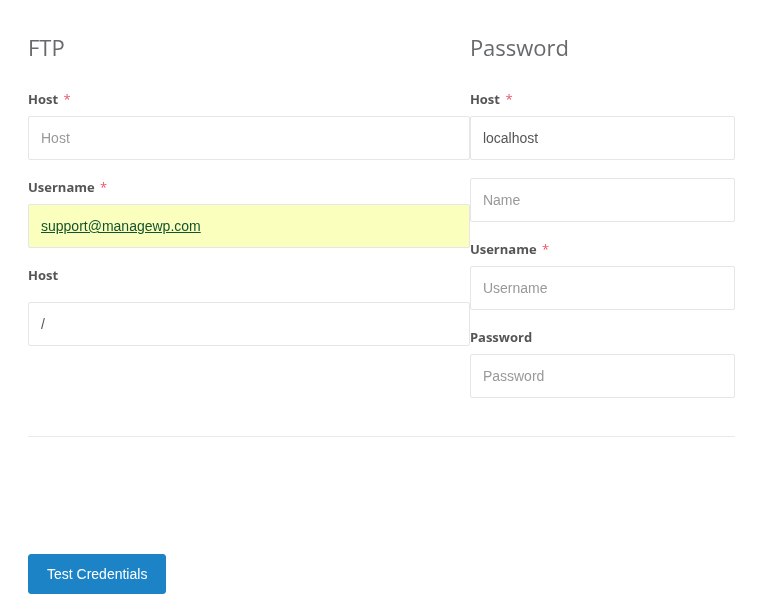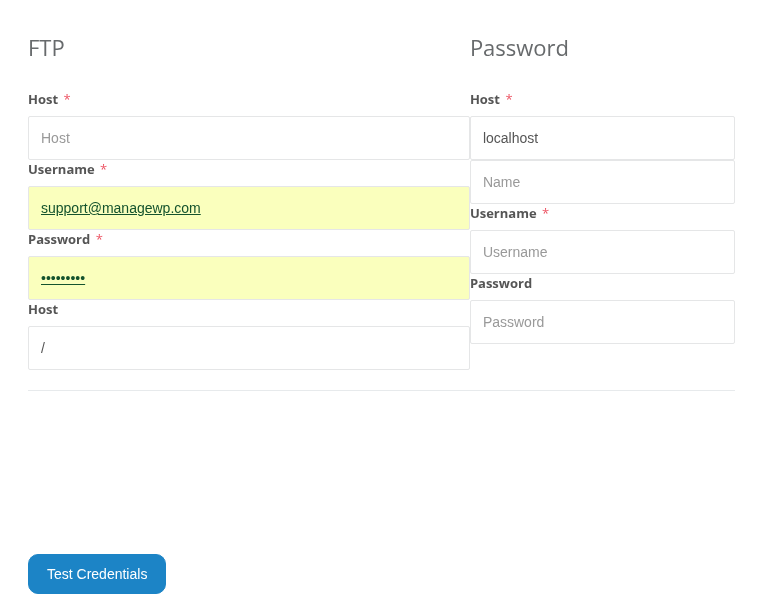--- a/index.html
+++ b/index.html
@@ -27,20 +27,21 @@
     .col-right {
       flex: 0.6;
     }
     h2.section-title {
       font-size: 22px;
       font-weight: 400;
       color: #676a6c;
       margin-bottom: 28px;
     }
     .form-group {
+      margin-bottom: 18px;
     }
     .form-group label {
       display: block;
       font-size: 13px;
       font-weight: 700;
       color: #555;
       margin-bottom: 8px;
     }
     .required {
       color: #ed5565;
@@ -90,21 +91,21 @@
       margin-bottom: 20px;
     }
     .btn-primary {
       display: inline-block;
       padding: 11px 18px;
       font-size: 14px;
       font-weight: 400;
       color: #fff;
       background: #1c84c6;
       border: 1px solid #1c84c6;
-      border-radius: 10px;
+      border-radius: 3px;
       cursor: pointer;
     }
     .footer {
       position: absolute;
       left: 28px;
       bottom: 18px;
     }
   </style>
 </head>
 <body>
@@ -123,27 +124,20 @@
     </div>
 
     <div class="form-group">
       <label>
         <span>Username</span>
         <span class="required">*</span>
       </label>
       <input type="text" class="form-control autofill" value="support@managewp.com" style="">
     </div>
 
-    <div class="form-group">
-      <label>
-        <span>Password</span>
-        <span class="required">*</span>
-      </label>
-      <input type="text" class="form-control autofill" value="•••••••••" style="">
-    </div>
 
     <div class="form-group">
       <label>
         <span>Host</span>
       </label>
     </div>
 
     <div class="form-group">
       <input type="text" class="form-control" value="/" style="">
     </div>

